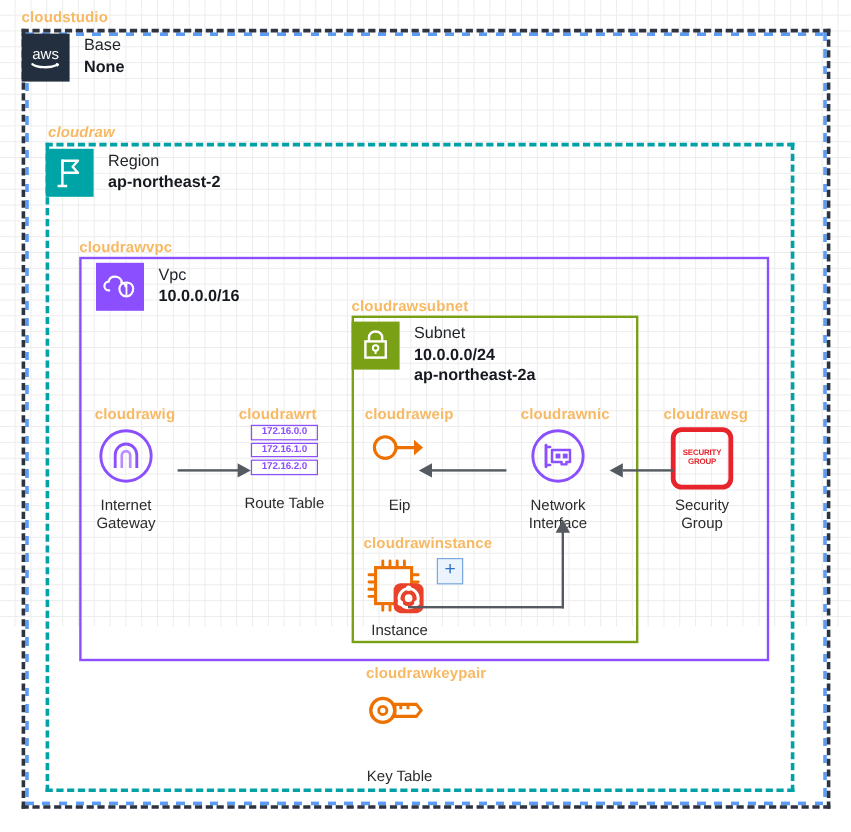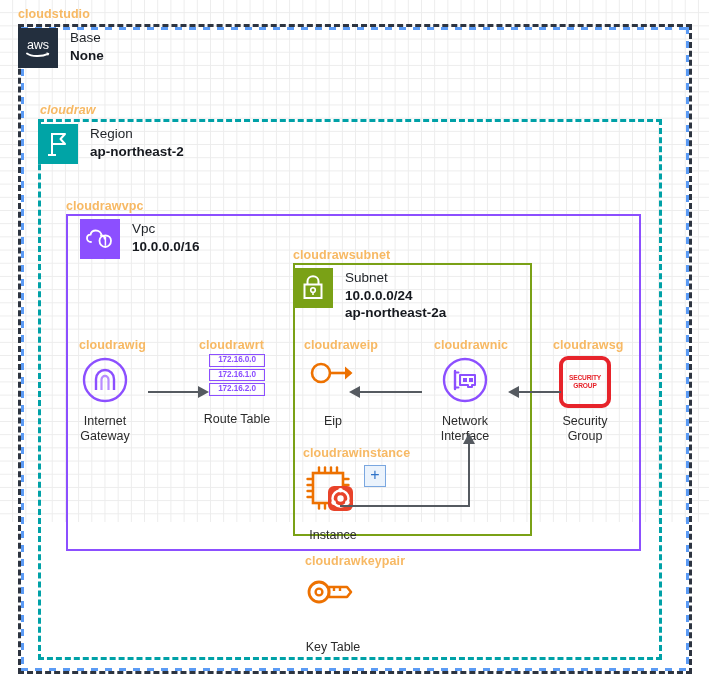--- a/index.html
+++ b/index.html
@@ -277,21 +277,21 @@
             <line x1="42" y1="21" x2="46.5" y2="21"></line>
         </g>
         <rect x="26" y="22" width="25" height="25" rx="6" fill="#e8432a"></rect>
         <circle cx="38.5" cy="34.5" r="8" fill="none" stroke="#ffffff" stroke-width="2.4"></circle>
         <circle cx="38.5" cy="34.5" r="3.2" fill="#ffffff"></circle>
         <circle cx="38.5" cy="26.3" r="2.3" fill="#ffffff"></circle>
         <circle cx="31.6" cy="38.6" r="2.3" fill="#ffffff"></circle>
         <circle cx="45.4" cy="38.6" r="2.3" fill="#ffffff"></circle>
       </svg>
     </div>
-    <div class="cap" style="margin-top:12px;">Instance</div>
+    <div class="cap" style="margin-top:2px;">Instance</div>
   </div>
   <div class="plusbadge" style="left:364px;top:465px;">+</div>
 
   <div class="node" style="left:283px;top:576px;">
     <div class="glyph">
       <svg width="56" height="32" viewBox="0 0 56 32" aria-hidden="true">
         <circle cx="14" cy="16" r="10" fill="none" stroke="#ed7100" stroke-width="2.8"></circle>
         <circle cx="14" cy="16" r="3.4" fill="none" stroke="#ed7100" stroke-width="2.4"></circle>
         <path d="M24 11h18l4 5-4 5H24z" fill="none" stroke="#ed7100" stroke-width="2.6" stroke-linejoin="round"></path>
         <path d="M29 11v4M35 11v4" stroke="#ed7100" stroke-width="2.4"></path>

